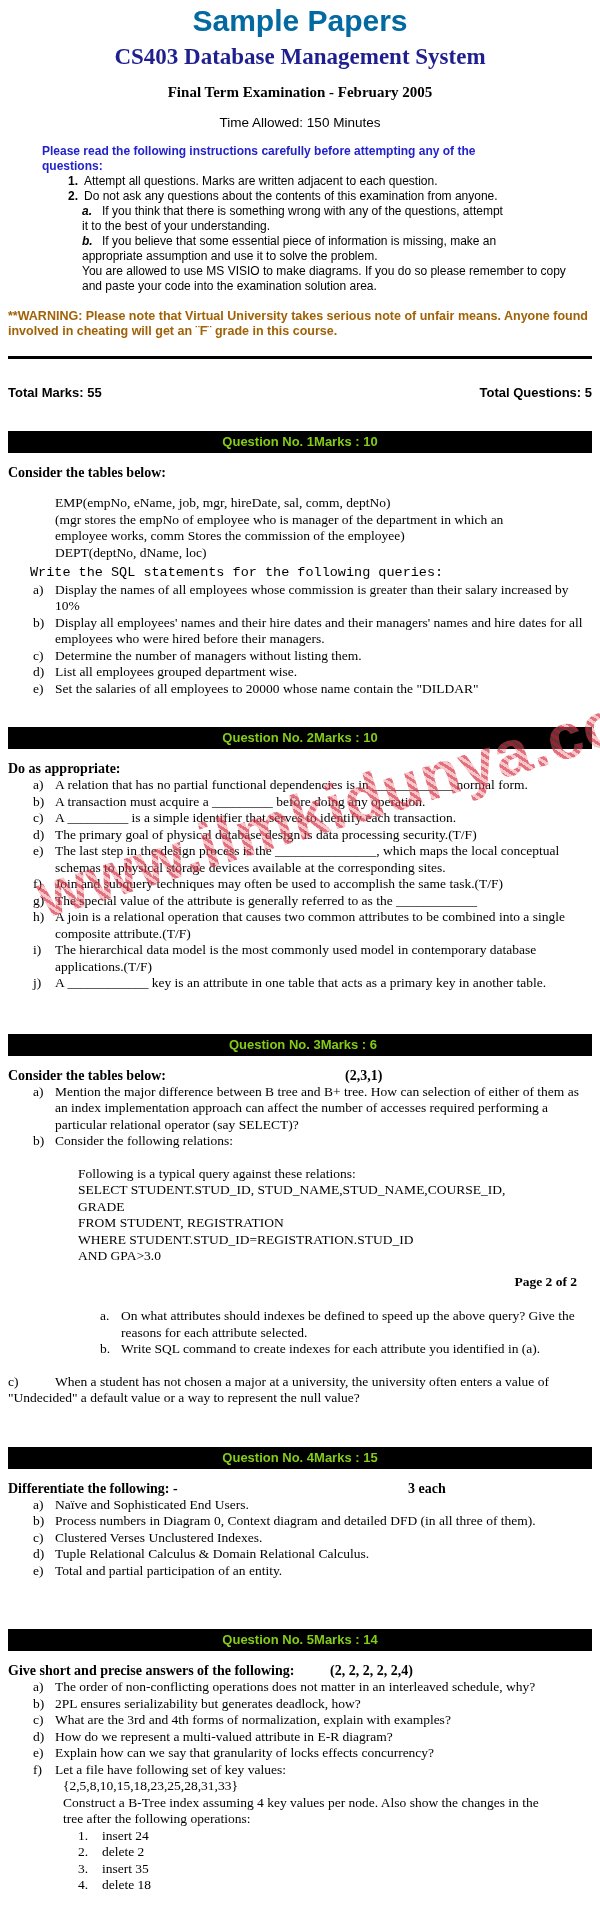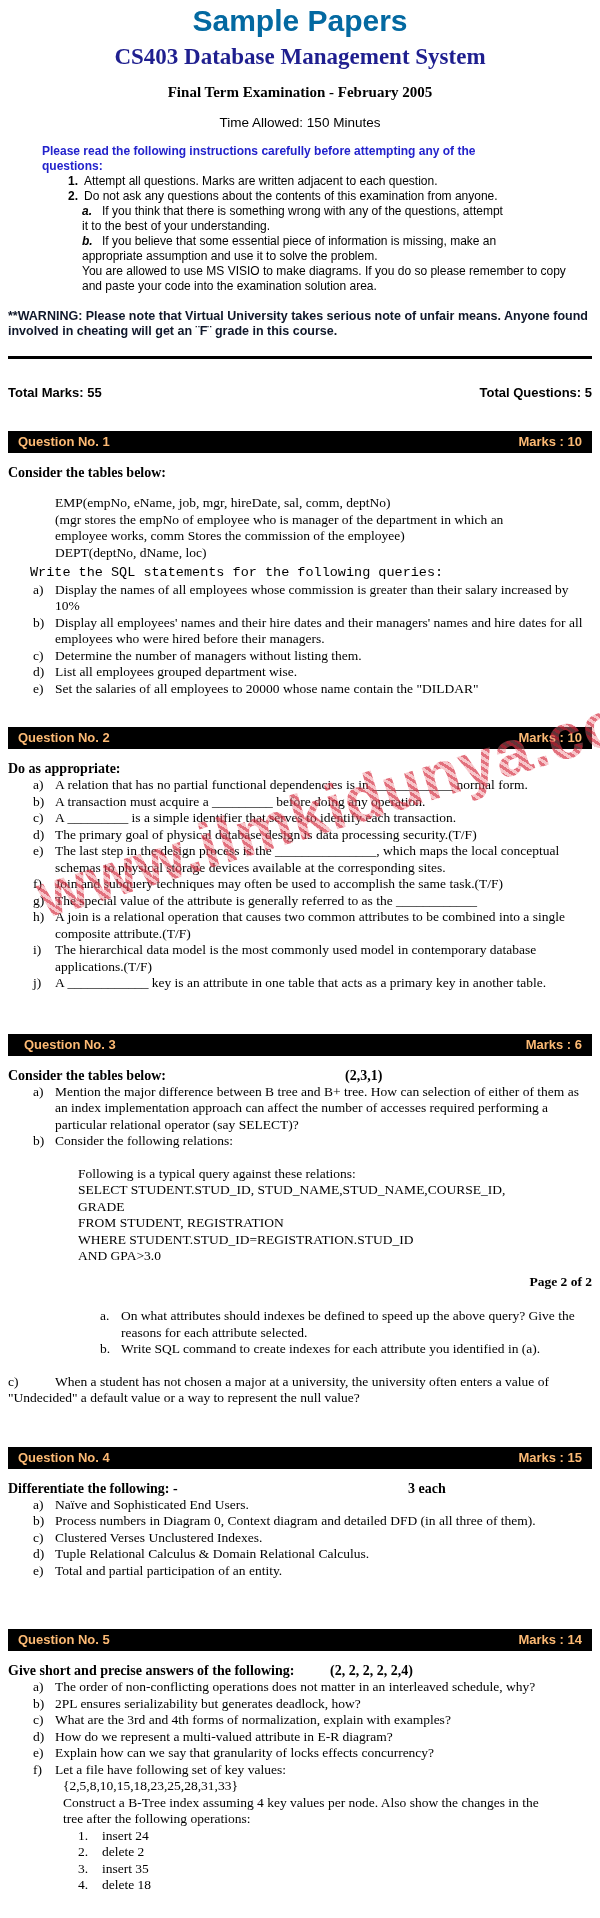--- a/index.html
+++ b/index.html
@@ -14,40 +14,40 @@
   .timeline{font-size:13.5px;font-weight:normal;margin:12px 0 14px;}
   .instr{margin-left:34px;margin-right:10px;font-size:12px;line-height:15px;}
   .instr-head{color:#2222cc;font-weight:bold;}
   .ilist{margin-left:26px;}
   .irow{display:flex;}
   .irow .lbl{width:16px;flex:none;font-weight:bold;}
   .subrow{margin-left:14px;display:flex;}
   .subrow .lbl{width:20px;flex:none;font-weight:bold;font-style:italic;}
   .cont{margin-left:14px;}
   .visio{margin-left:14px;}
-  .warning{color:#0f172a;font-weight:bold;font-size:12.5px;line-height:15px;margin-top:15px;}
+  .warning{color:#a16207;font-weight:bold;font-size:12.5px;line-height:15px;margin-top:15px;}
   .rule{border:none;border-top:3px solid #000;margin:17px 0 0;}
   .totals{display:flex;justify-content:space-between;font-size:13px;line-height:16px;
           font-weight:bold;font-family:"Liberation Sans",sans-serif;margin-top:26px;}
-  .qbar{background:#000;color:#fdba74;font-family:"Liberation Sans",sans-serif;
-        font-weight:bold;font-size:13px;display:flex;justify-content:space-between;
+  .qbar{background:#000;color:#84cc16;font-family:"Liberation Sans",sans-serif;
+        font-weight:bold;font-size:13px;display:flex;justify-content:center;
         padding:3px 10px 4px;}
   .m30{margin-top:30px;} .m42{margin-top:42px;padding-left:16px;} .m40{margin-top:40px;} .m50{margin-top:50px;}
   .sec-intro{font-weight:bold;font-size:14px;margin:12px 0 0;}
   .hrow{position:relative;margin:12px 0 0;}
   .hrow .mark{position:absolute;font-weight:bold;}
   .empblock{margin-left:47px;margin-top:14px;line-height:16.5px;}
   .lead{margin-left:22px;margin-top:4px;line-height:16.5px;font-family:Liberation Mono, monospace;}
   .qlist{margin-left:25px;line-height:16.5px;}
   .item{display:flex;}
   .item .lbl{width:22px;flex:none;}
   .item .txt{flex:1;}
   .indent70{margin-left:70px;line-height:16.5px;}
   .gap16{height:16px;}
-  .pagenum{text-align:right;font-weight:bold;margin:9px 0 0;line-height:16.5px;}
+  .pagenum{text-align:right;font-weight:bold;margin:9px 15px 0;line-height:16.5px;}
   .innerlist{margin-left:92px;margin-top:18px;line-height:16.5px;}
   .innerlist .lbl{width:21px;}
   .citem{margin-top:16px;line-height:16.5px;}
   .citem .clbl{display:inline-block;width:47px;}
   .opslist{margin-left:70px;line-height:16.5px;}
   .opslist .lbl{width:24px;}
   .watermark{position:absolute;left:28px;top:862px;width:620px;
              transform:rotate(-17deg);transform-origin:left top;
              font-family:"Liberation Sans",sans-serif;font-weight:bold;font-size:64px;
              letter-spacing:1px;pointer-events:none;

